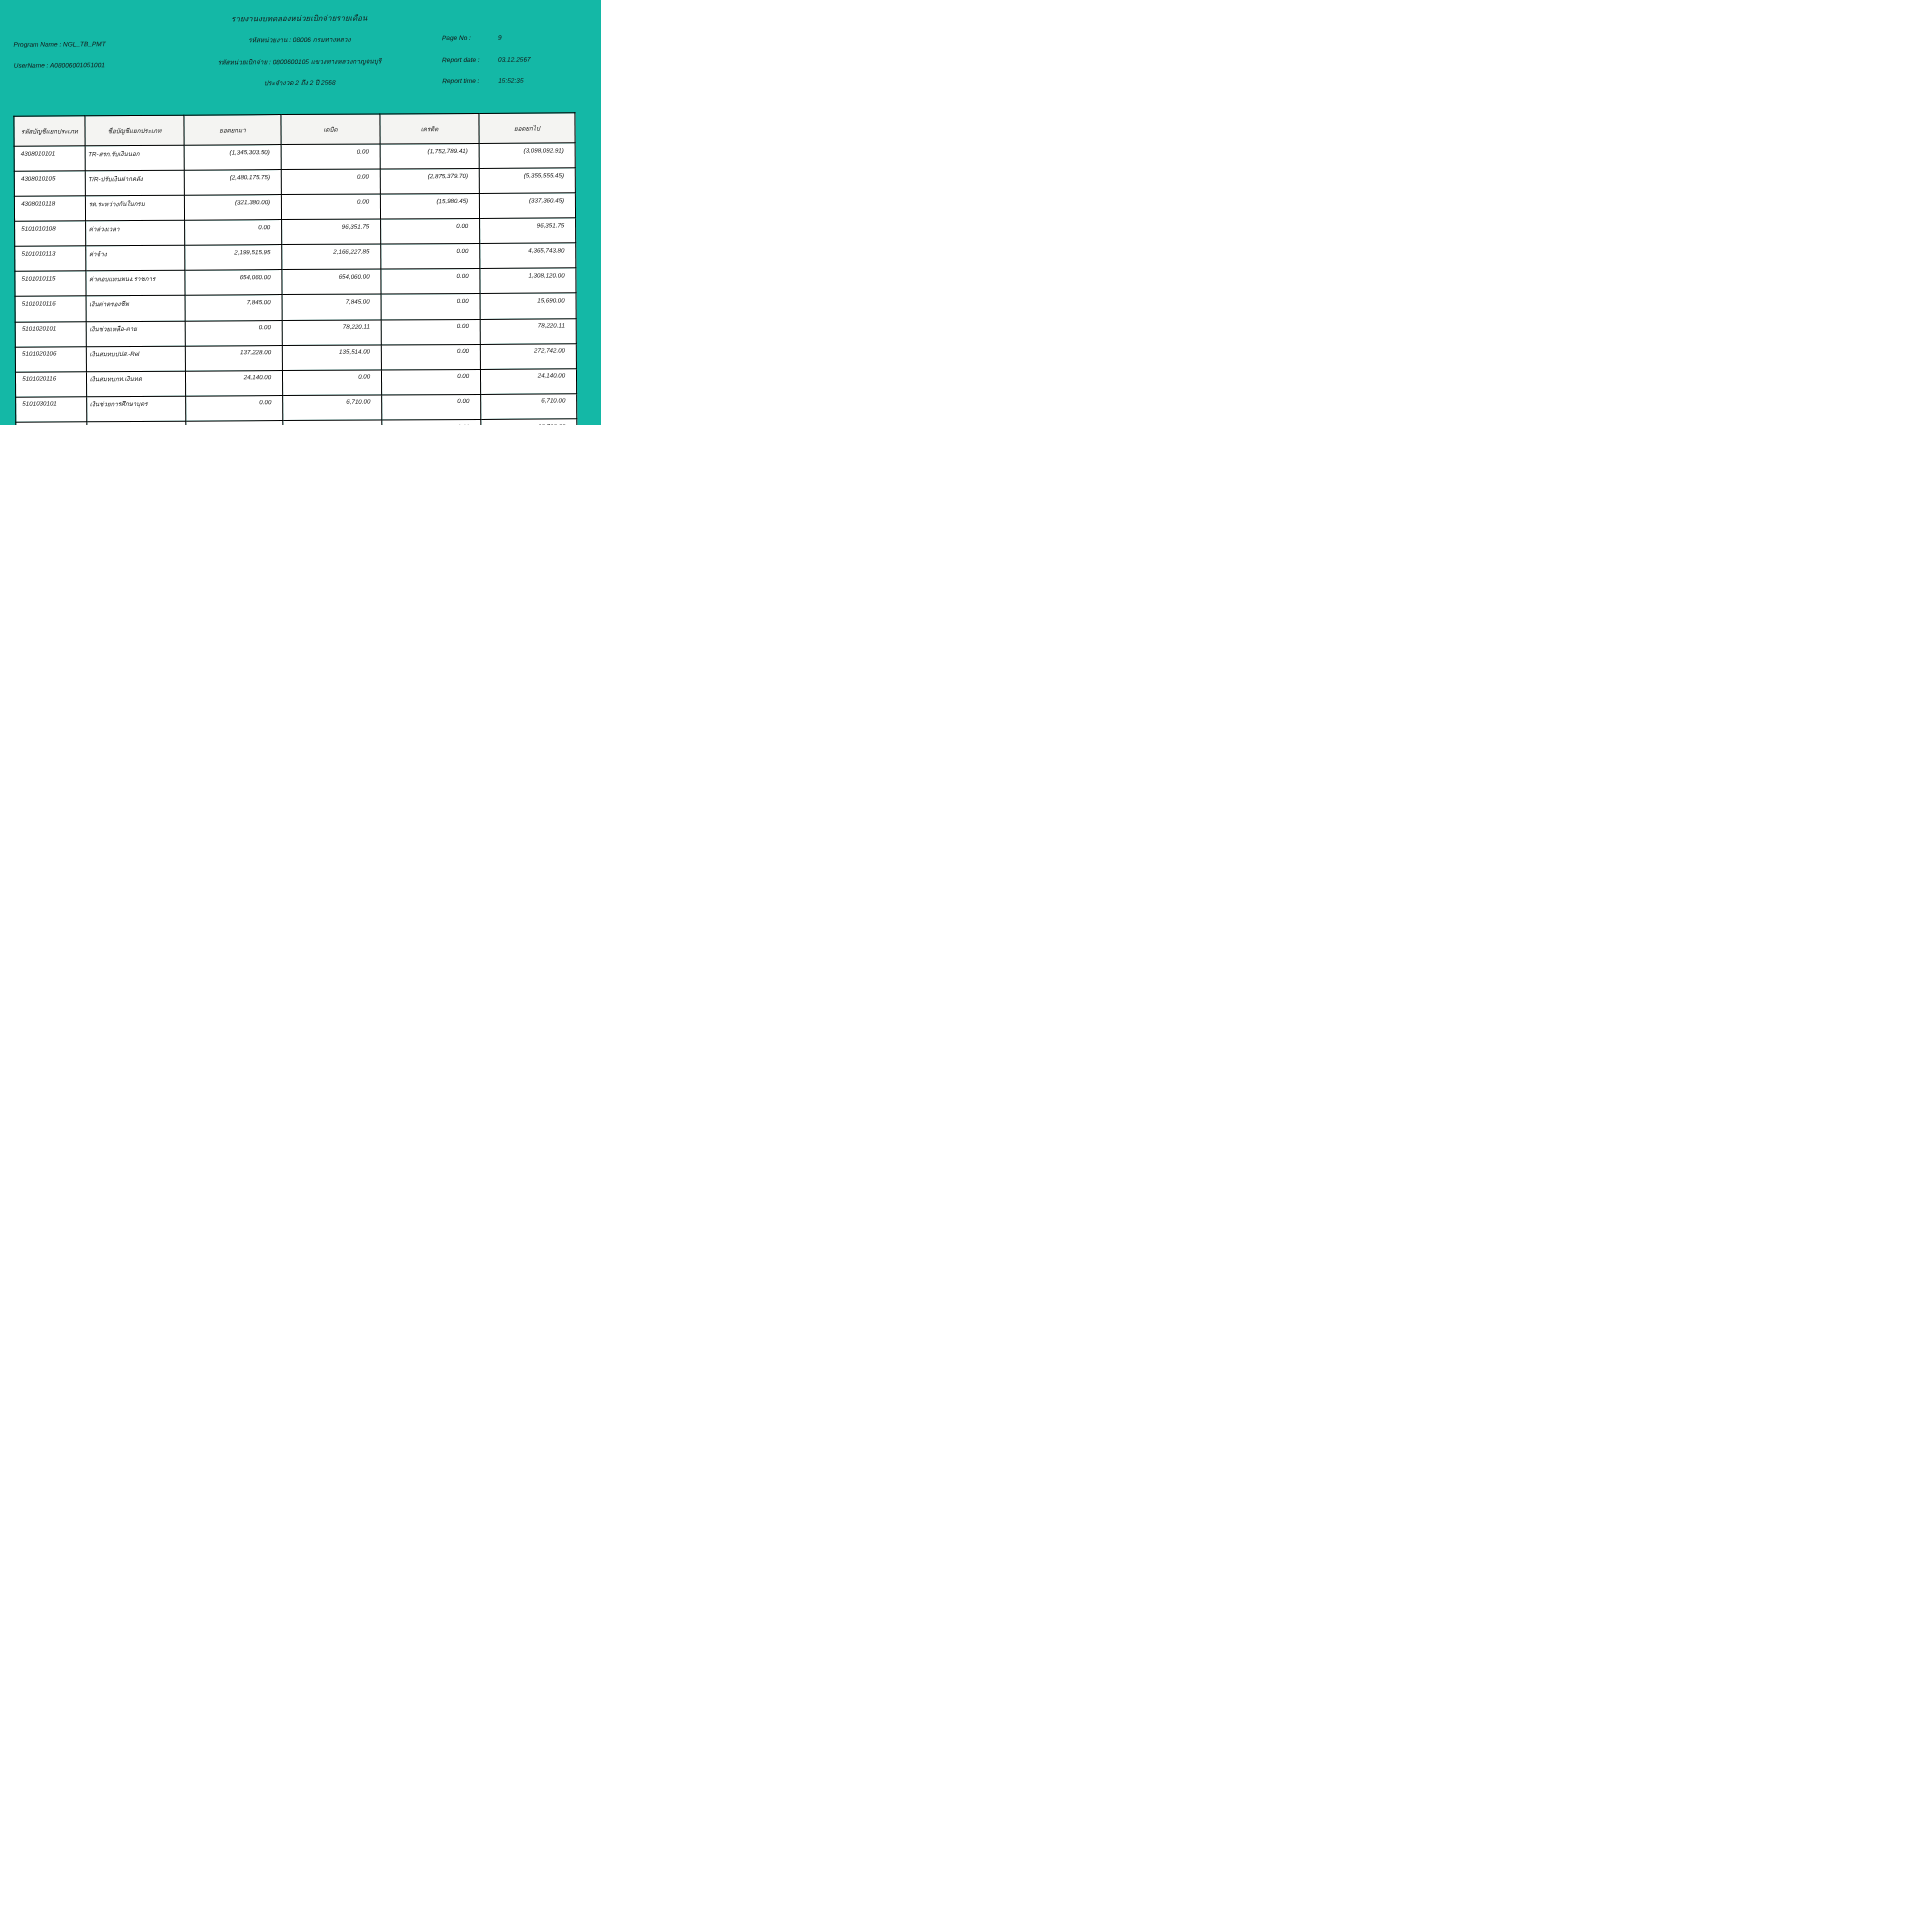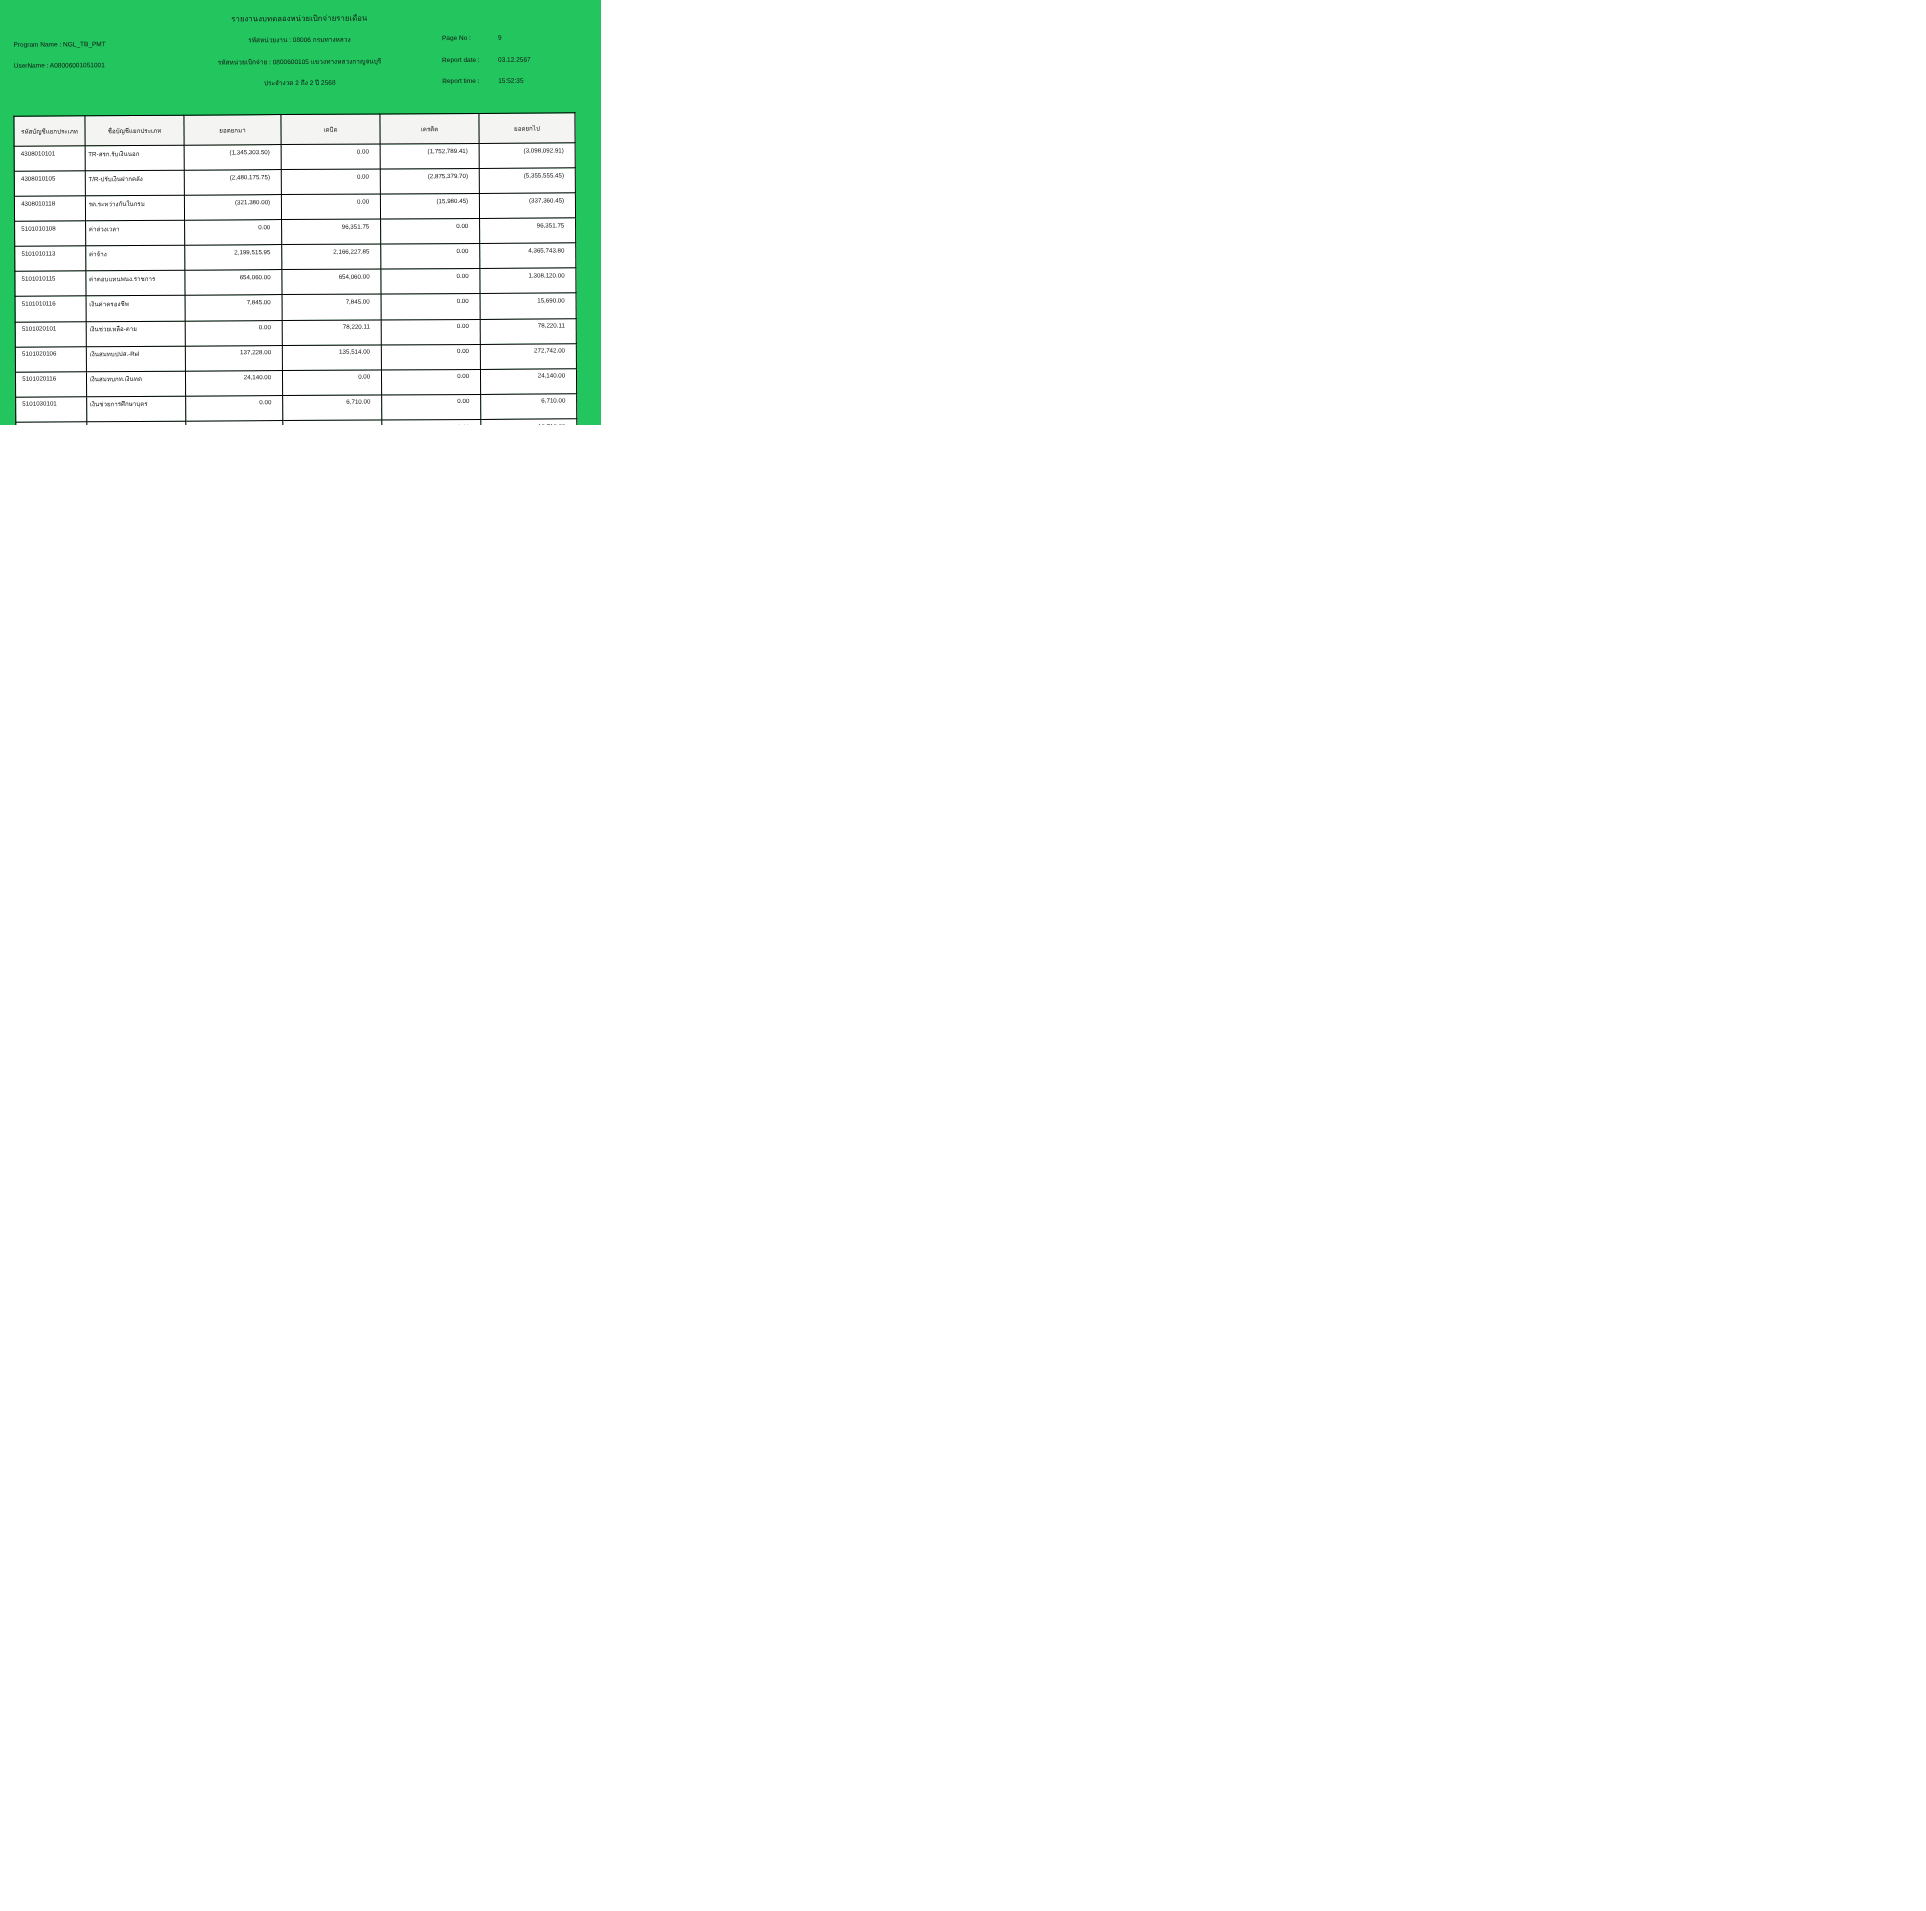--- a/index.html
+++ b/index.html
@@ -1,23 +1,24 @@
 <!DOCTYPE html>
 <html style="font-size:6.2px"><head>
 <meta charset="utf-8">
 <style>
   html,body{margin:0;padding:0;background:#ffffff;}
   .page{
     position:relative;
     width:601px;
     height:425px;
-    background:#22c55e;
+    background:#14b8a6;
     color:#141414;
     font-family:"Liberation Sans","DejaVu Sans",sans-serif;
     overflow:hidden;
+    font-style:italic;
   }
   .scan-tilt{
     position:absolute;
     inset:0;
     transform:rotate(-0.35deg);
     transform-origin:50% 50%;
   }
   .doc-title{
     position:absolute;
     top:12.3px;left:0;right:0;

